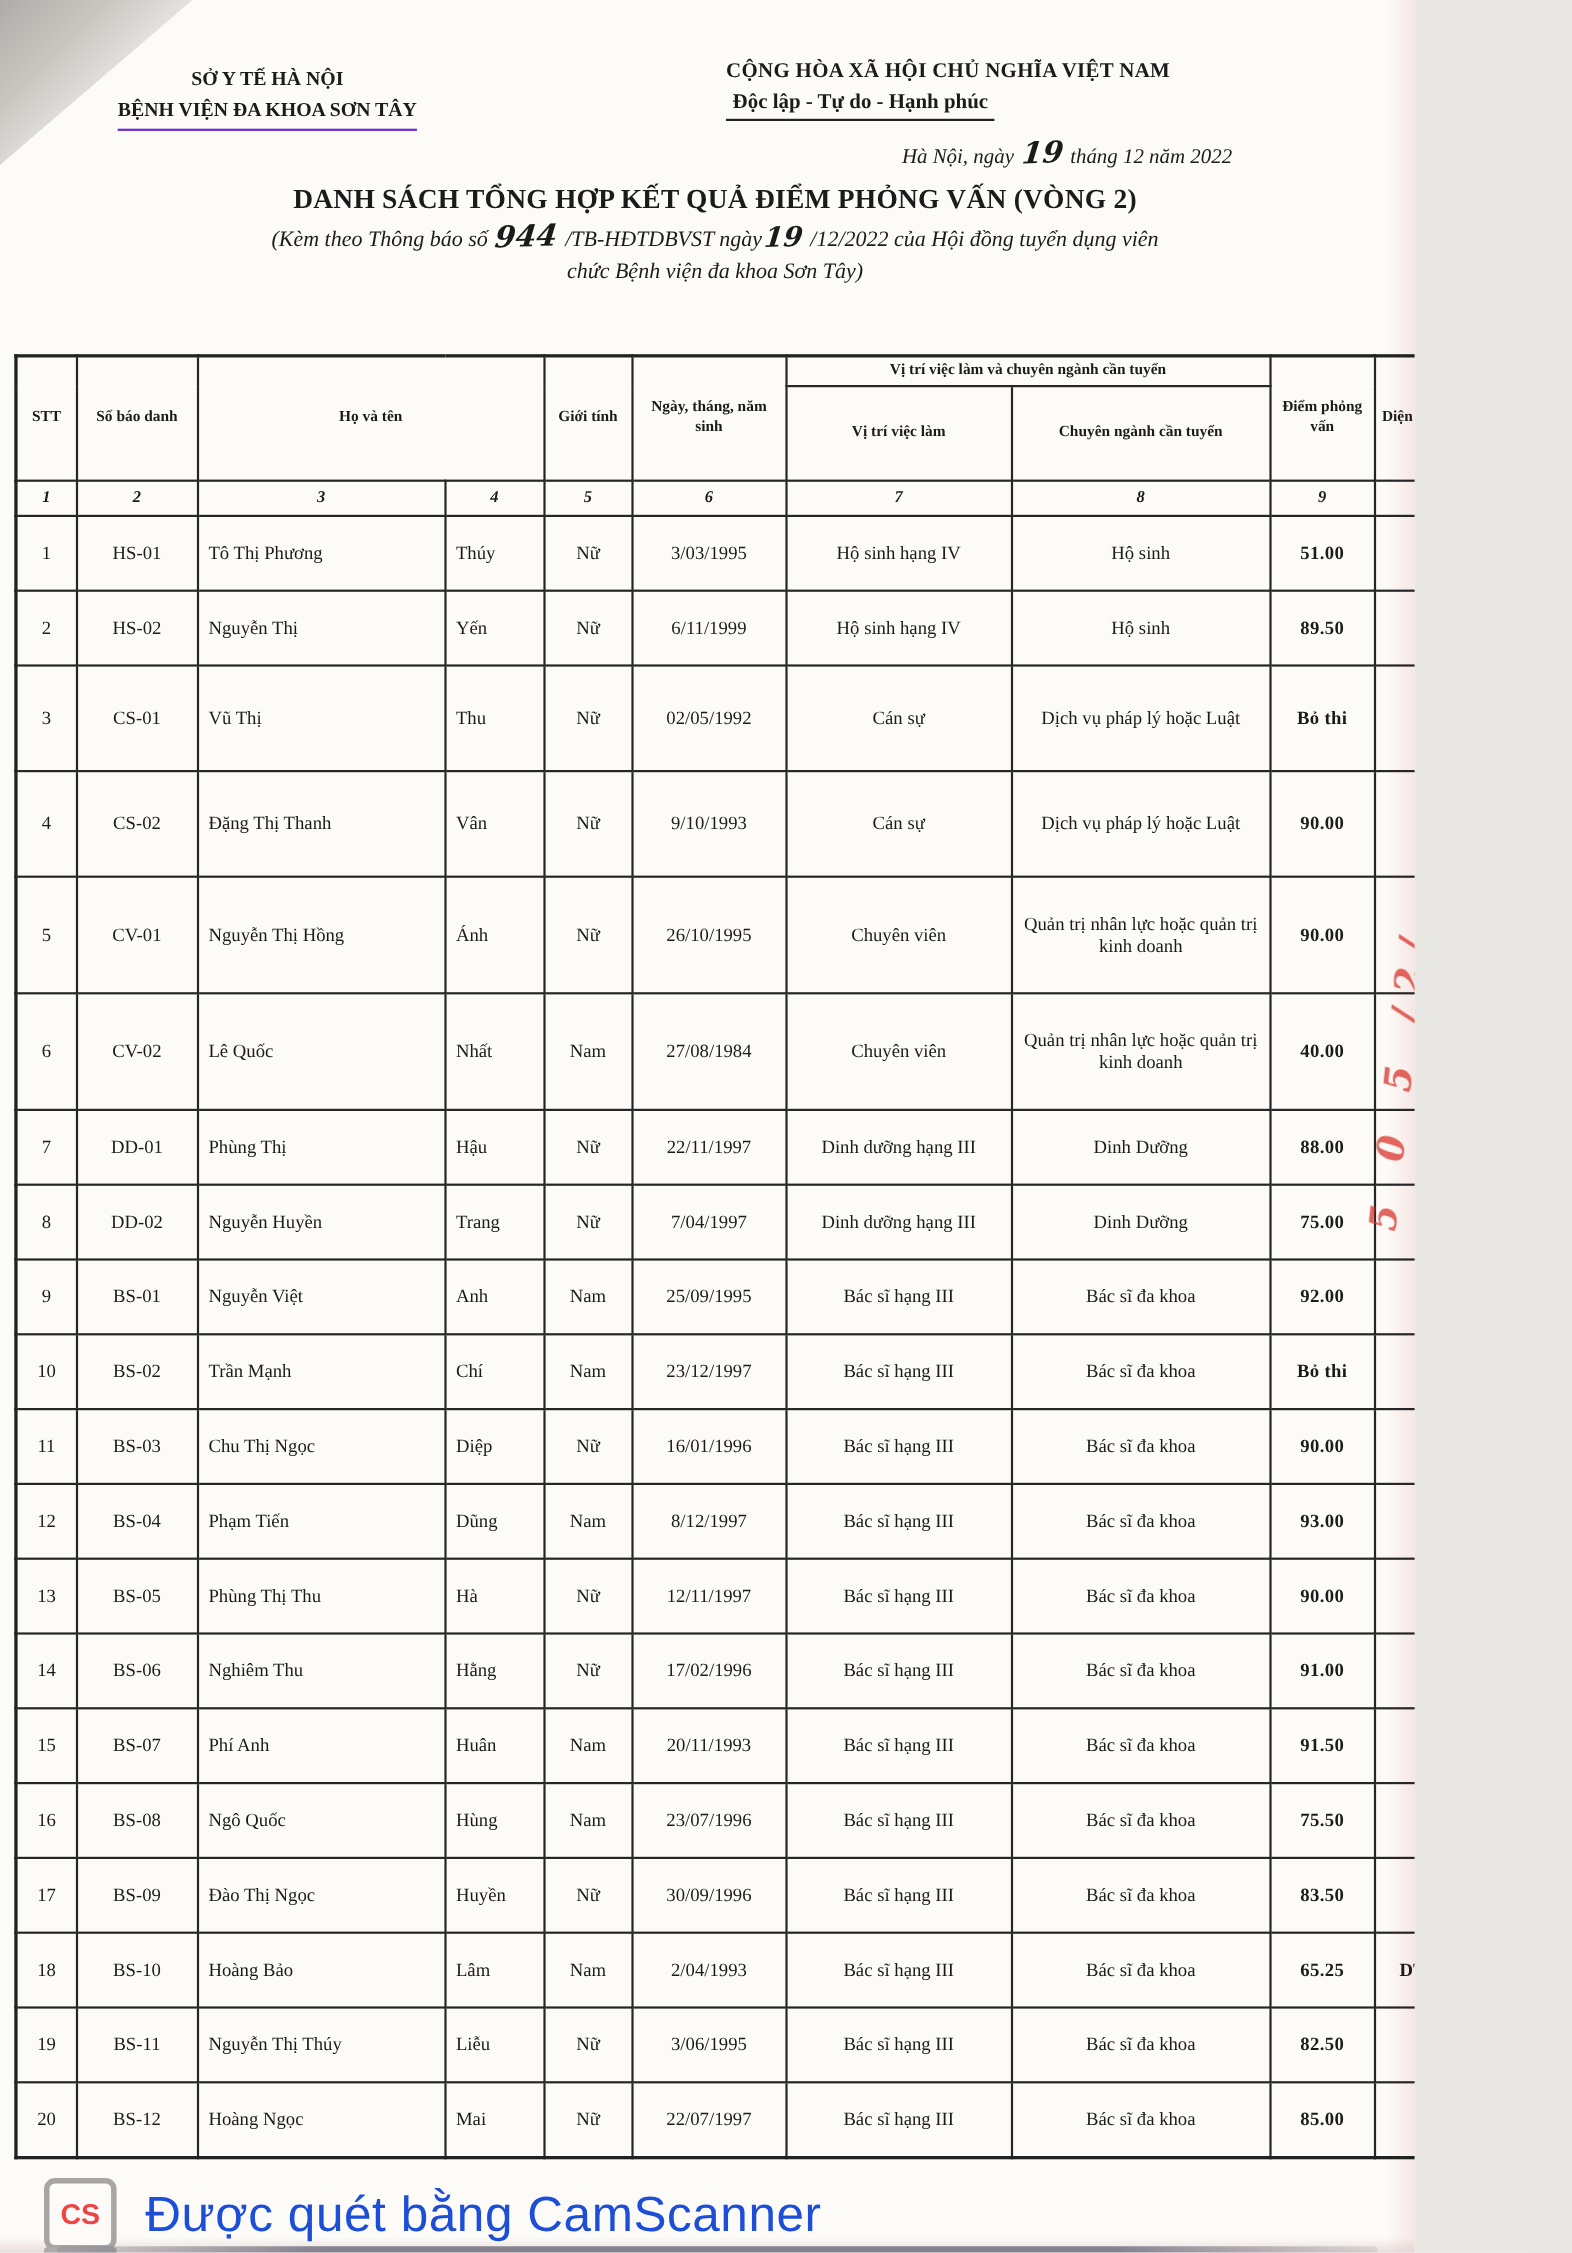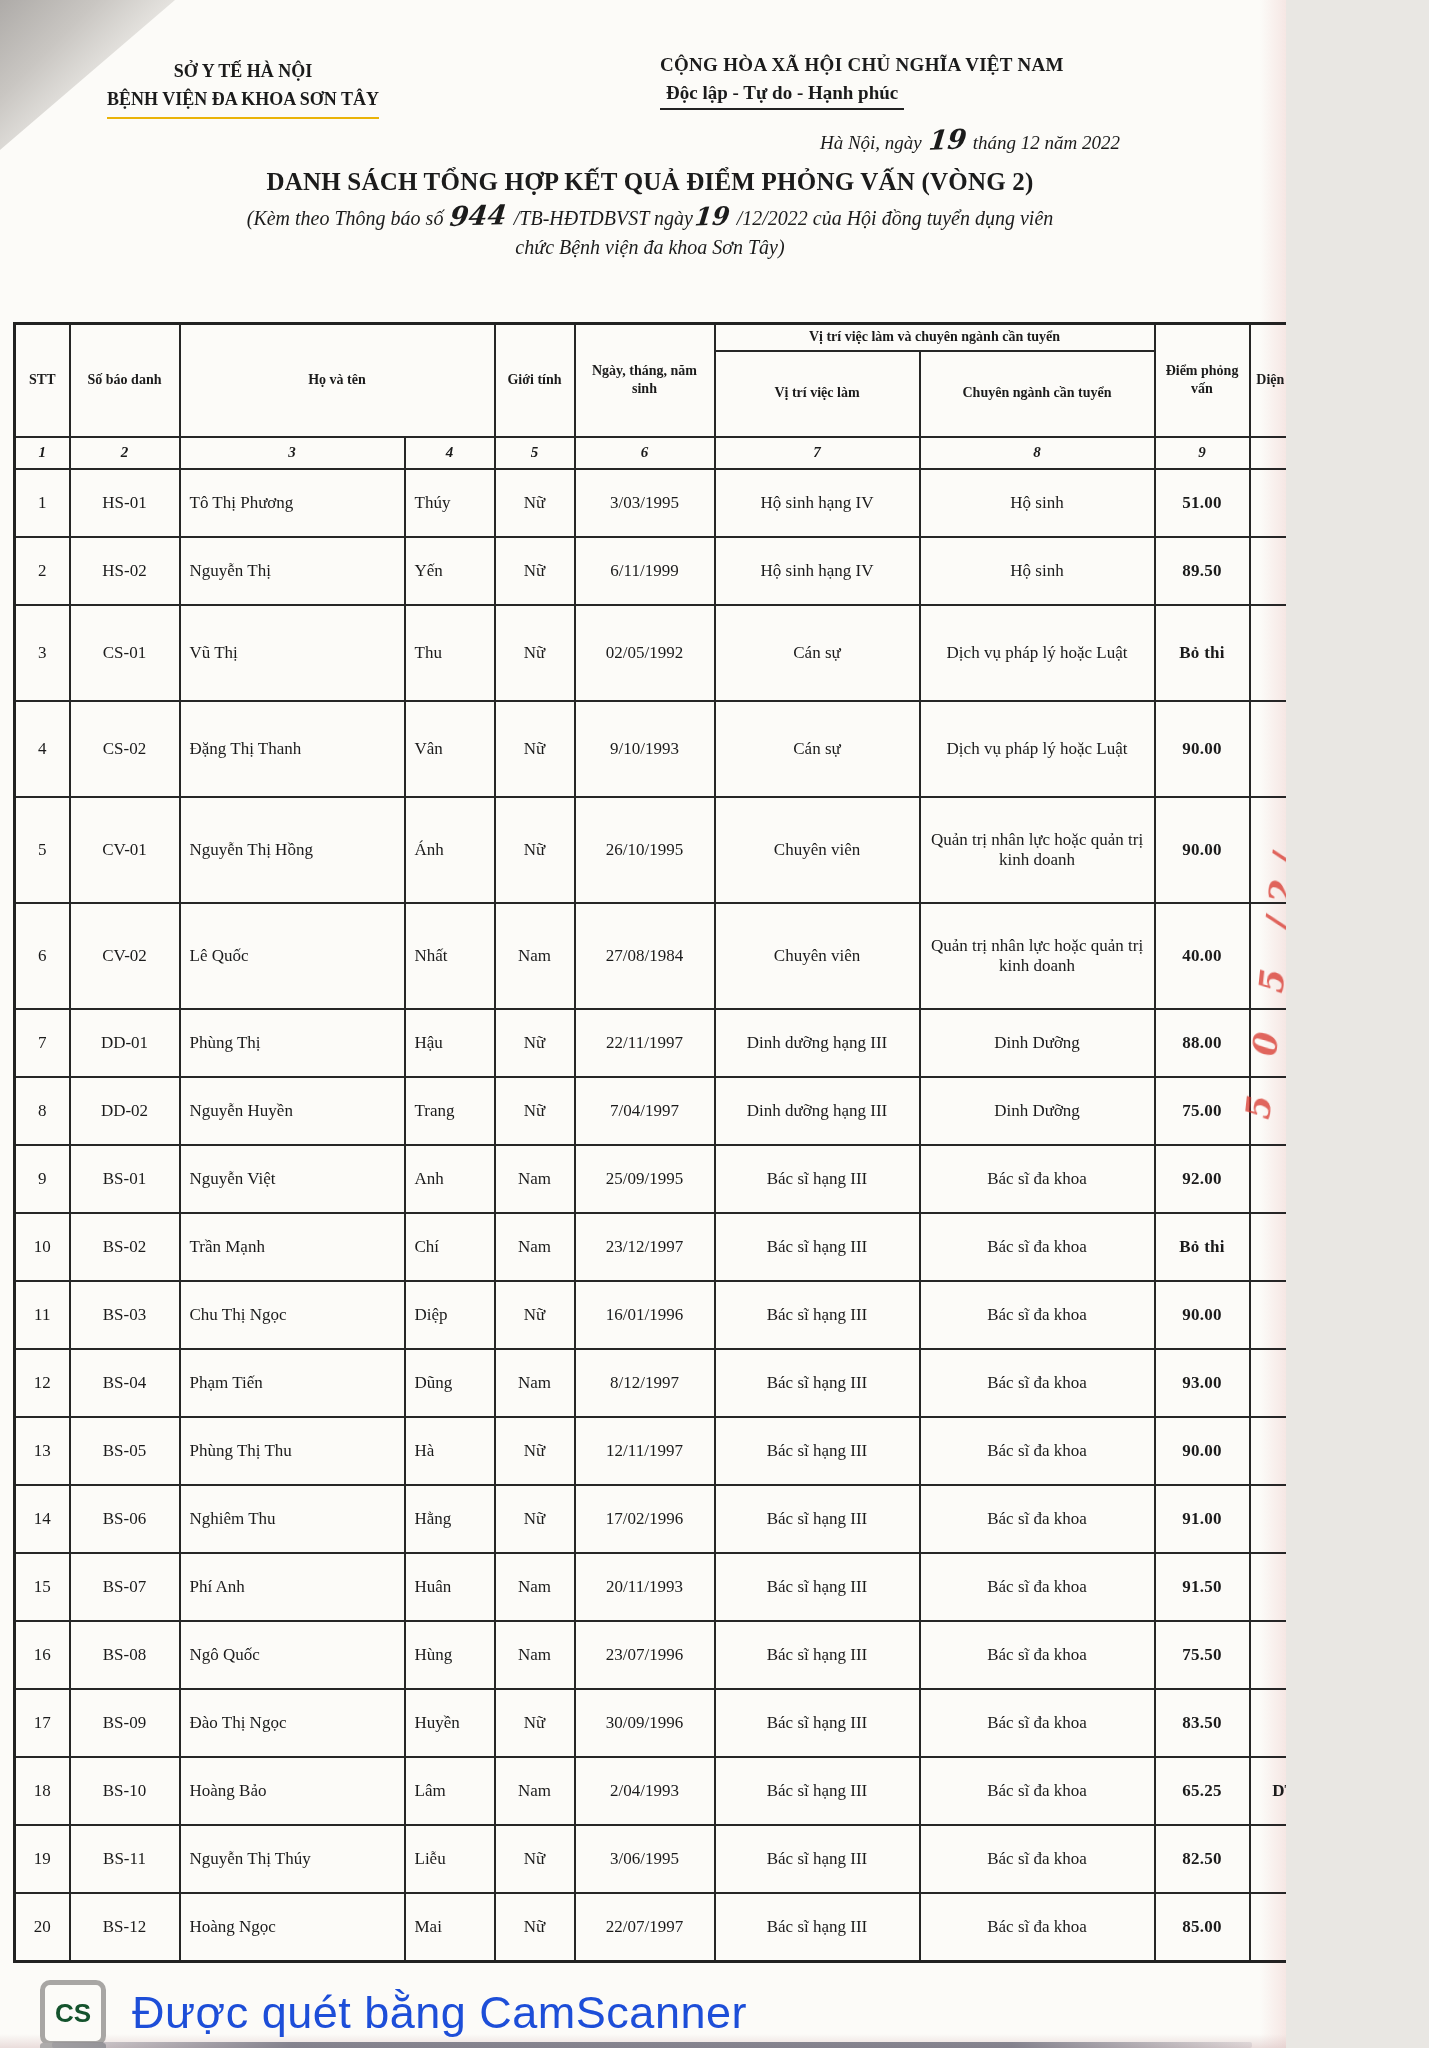--- a/index.html
+++ b/index.html
@@ -25,21 +25,21 @@
     background:linear-gradient(to bottom,rgba(233,210,208,0),rgba(215,190,190,.5));
   }
   .bottom-bar{
     position:absolute;bottom:0;left:52px;width:1200px;height:6px;
     background:linear-gradient(to right,rgba(90,90,110,.15),rgba(75,78,96,.65) 20%,rgba(75,78,96,.65) 80%,rgba(90,90,110,.12));
     border-radius:2px;
   }
   
   .letterhead{position:absolute;top:54px;left:0;width:100%;}
   .org-block{position:absolute;left:88px;top:4px;width:310px;text-align:center;font-weight:bold;font-size:18px;line-height:1.55;}
-  .org-line2{display:inline-block;border-bottom:2px solid #eab308;padding-bottom:3px;}
+  .org-line2{display:inline-block;border-bottom:2px solid #6d28d9;padding-bottom:3px;}
   .national-block{position:absolute;left:660px;top:0;width:620px;font-weight:bold;}
   .national-line1{font-size:19px;letter-spacing:.3px;}
   .national-line2{display:inline-block;font-size:19px;margin-top:6px;border-bottom:2px solid #222;padding:0 6px 4px;}
   .date-line{position:absolute;left:690px;top:78px;width:560px;text-align:center;font-style:italic;font-size:19px;font-weight:normal;}
   .handwritten{font-family:"DejaVu Serif",serif;font-style:italic;font-weight:bold;font-size:27px;display:inline-block;transform:skewX(-8deg) rotate(-2deg);line-height:0;padding:0 2px;}
   .handwritten.small{font-size:25px;}
   
   .title-block{position:absolute;top:168px;left:60px;width:1180px;text-align:center;}
   .title-l1{font-size:25px;font-weight:bold;letter-spacing:.2px;}
   .title-l2{font-size:25px;font-weight:bold;margin-top:6px;letter-spacing:.2px;}
@@ -64,21 +64,21 @@
     transform:rotate(186deg);
     color:#d8352b;opacity:.75;
     font-family:"DejaVu Serif",serif;font-style:italic;font-weight:bold;font-size:34px;letter-spacing:14px;
     filter:blur(.4px);
   }
   
   .cs-footer{position:absolute;left:40px;top:1978px;height:70px;display:flex;align-items:center;}
   .cs-badge{
     position:relative;width:56px;height:56px;border:5px solid #a8a6a4;border-radius:10px;
     display:flex;align-items:center;justify-content:center;
-    color:#14532d;font-family:"Liberation Sans",sans-serif;font-weight:bold;font-size:26px;
+    color:#ef4444;font-family:"Liberation Sans",sans-serif;font-weight:bold;font-size:26px;
     background:#fcfbf8;
   }
   .cs-badge::after{
     content:"";position:absolute;left:-5px;bottom:-16px;width:66px;height:14px;
     background:#adabab;border-radius:3px;
   }
   .cs-text{margin-left:26px;font-family:"Liberation Sans",sans-serif;font-size:45px;color:#1d4ed8;letter-spacing:.5px;}
 </style>
 </head>
 <body>

